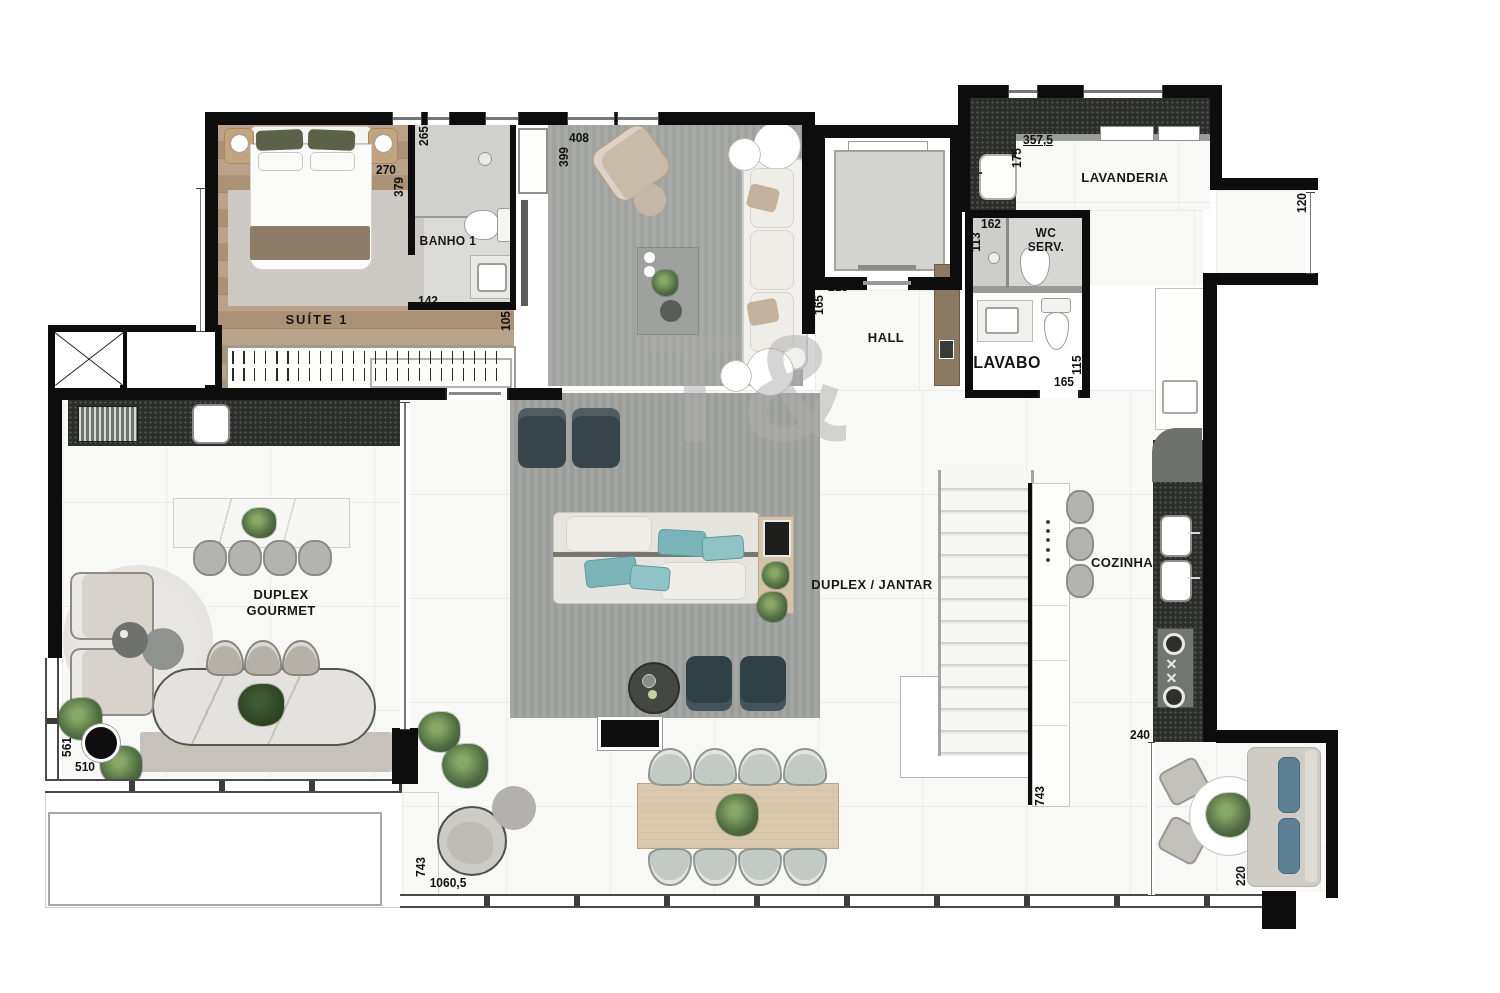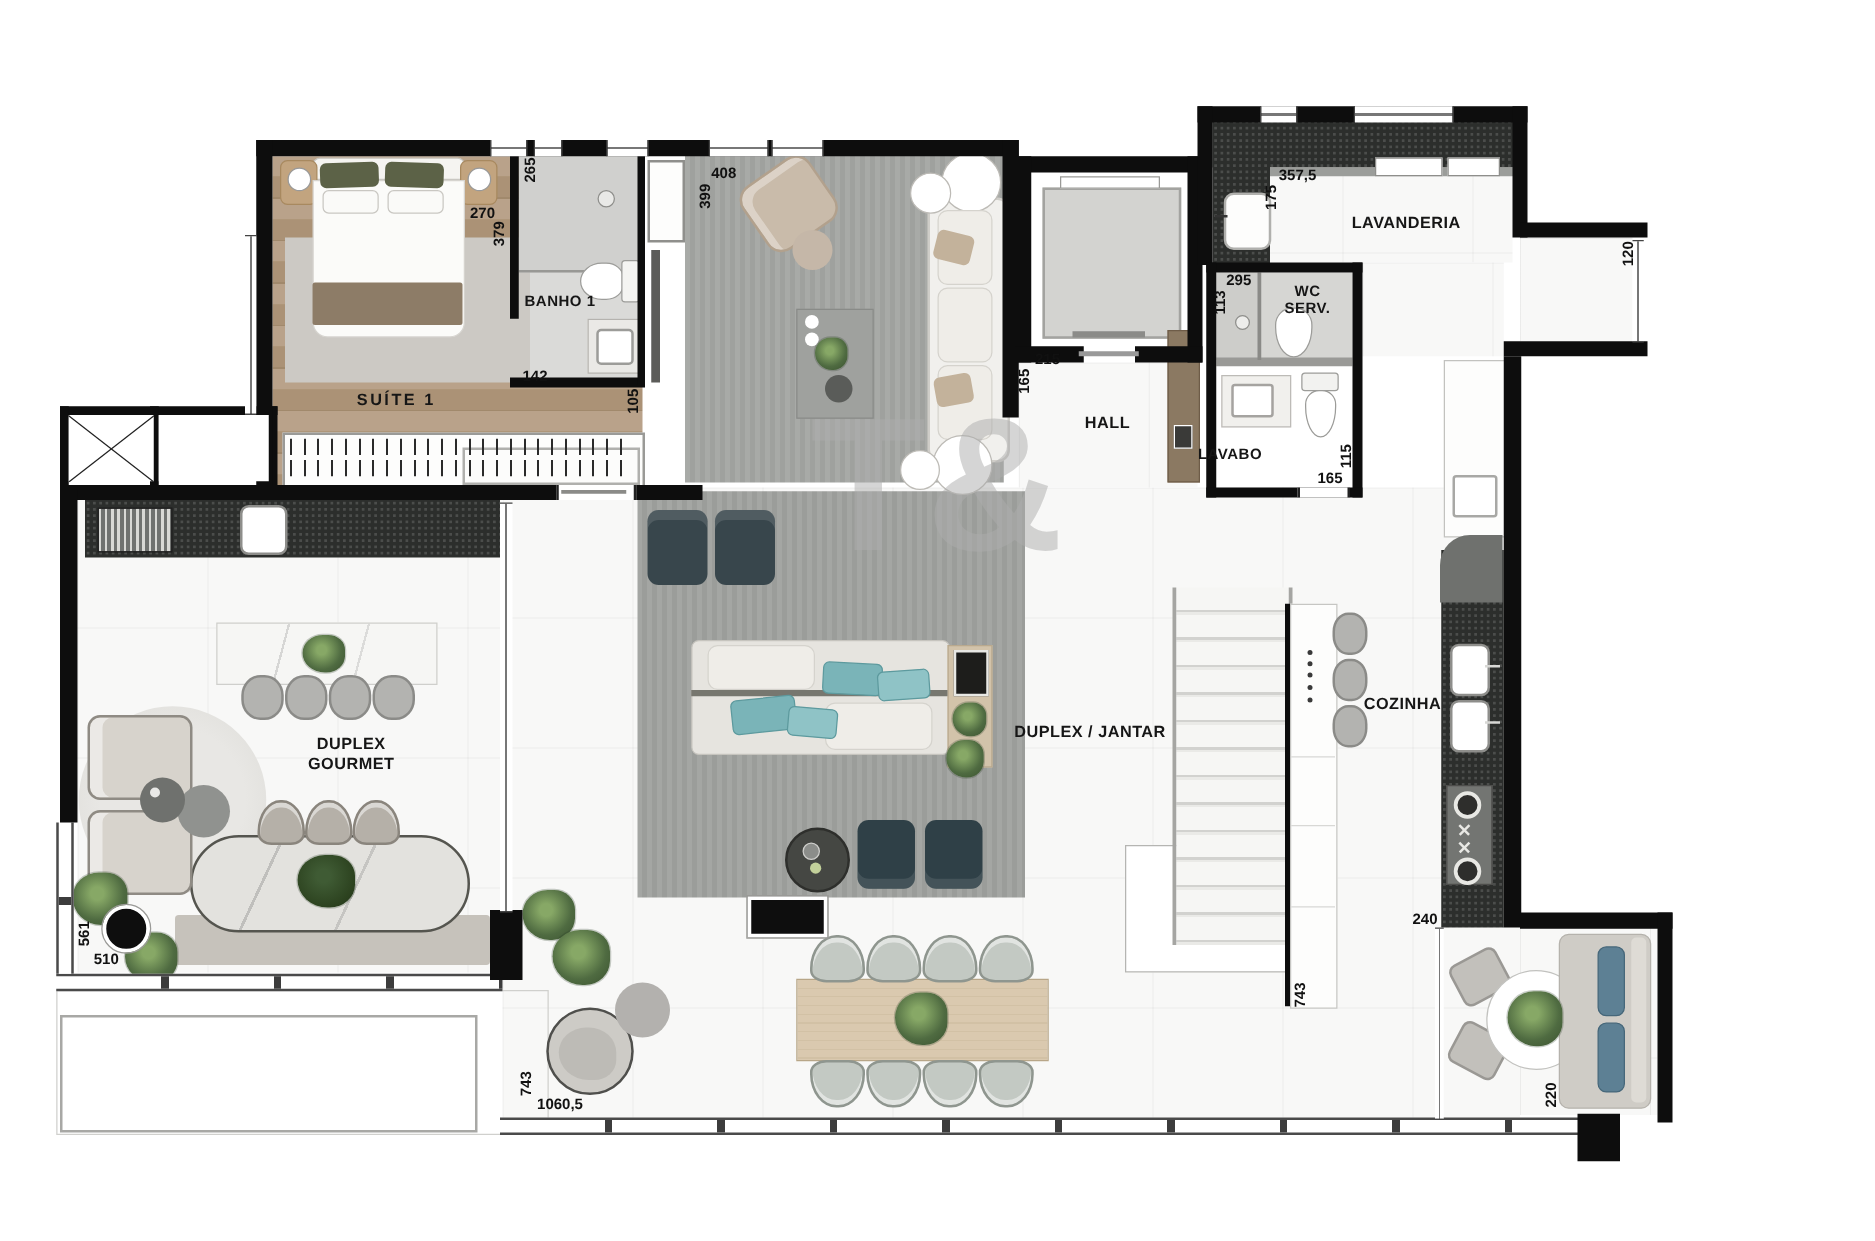--- a/index.html
+++ b/index.html
@@ -317,37 +317,37 @@
 
   <div class="wall" style="left:1216px;top:730px;width:122px;height:13px;"></div>
   <div class="wall" style="left:1326px;top:730px;width:12px;height:168px;"></div>
   <div class="wall" style="left:1262px;top:891px;width:34px;height:38px;"></div>
 
   <div class="rlabel" style="left:317px;top:320px;letter-spacing:2px;">SUÍTE 1</div>
   <div class="rlabel" style="left:448px;top:241px;font-size:12px;">BANHO 1</div>
   <div class="rlabel" style="left:886px;top:338px;">HALL</div>
   <div class="rlabel" style="left:1125px;top:178px;">LAVANDERIA</div>
   <div class="rlabel wrap" style="left:1046px;top:240px;width:52px;font-size:12px;">WC SERV.</div>
-  <div class="rlabel" style="left:984px;top:363px;font-size:12px;text-align:center;">LAVABO</div>
+  <div class="rlabel" style="left:1007px;top:363px;font-size:16px;text-align:center;">LAVABO</div>
   <div class="rlabel" style="left:872px;top:585px;">DUPLEX / JANTAR</div>
   <div class="rlabel" style="left:1122px;top:563px;">COZINHA</div>
   <div class="rlabel wrap" style="left:281px;top:603px;width:112px;">DUPLEX GOURMET</div>
 
   <div class="dim v" style="left:424px;top:136px;">265</div>
   <div class="dim" style="left:386px;top:170px;">270</div>
   <div class="dim v" style="left:399px;top:187px;">379</div>
   <div class="dim" style="left:428px;top:301px;">142</div>
   <div class="dim v" style="left:506px;top:321px;">105</div>
   <div class="dim" style="left:579px;top:138px;">408</div>
   <div class="dim v" style="left:564px;top:157px;">399</div>
   <div class="dim" style="left:838px;top:287px;">215</div>
   <div class="dim v" style="left:819px;top:305px;">165</div>
-  <div class="dim" style="left:1038px;top:140px;">357,5</div>
+  <div class="dim" style="left:1038px;top:140px;text-decoration:underline;">357,5</div>
   <div class="dim v" style="left:1017px;top:158px;">175</div>
-  <div class="dim" style="left:991px;top:224px;">295</div>
+  <div class="dim" style="left:991px;top:224px;">162</div>
   <div class="dim v" style="left:976px;top:242px;">113</div>
   <div class="dim v" style="left:1077px;top:365px;">115</div>
   <div class="dim" style="left:1064px;top:382px;">165</div>
   <div class="dim v" style="left:1302px;top:203px;">120</div>
   <div class="dim v" style="left:67px;top:747px;">561</div>
   <div class="dim" style="left:85px;top:767px;">510</div>
   <div class="dim v" style="left:421px;top:867px;">743</div>
   <div class="dim" style="left:448px;top:883px;">1060,5</div>
   <div class="dim" style="left:1140px;top:735px;">240</div>
   <div class="dim v" style="left:1040px;top:796px;">743</div>

